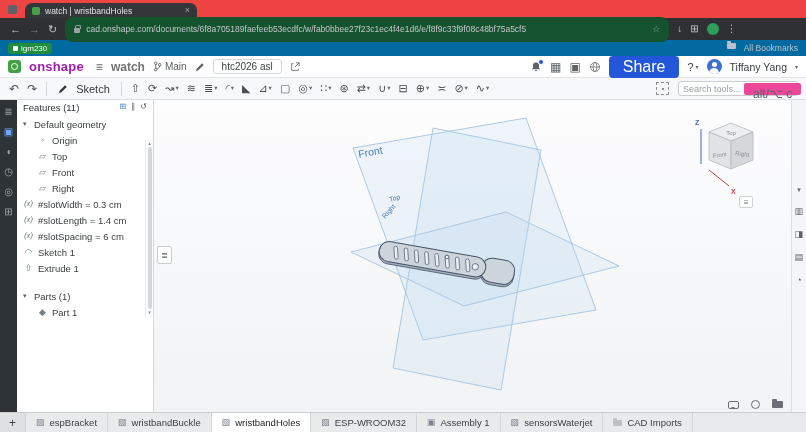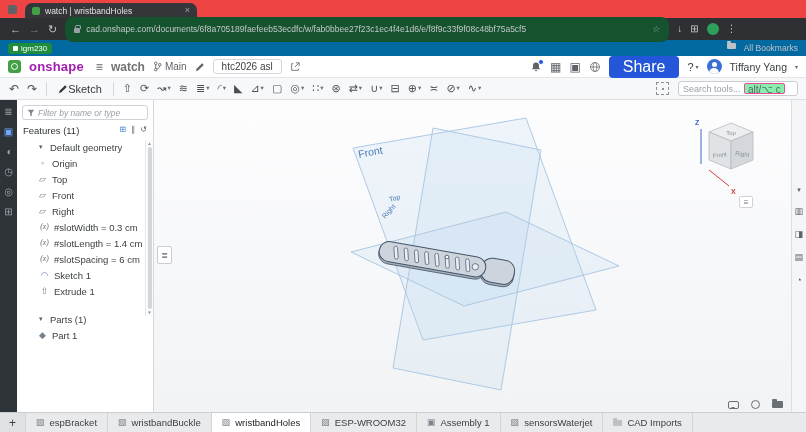--- a/index.html
+++ b/index.html
@@ -50,45 +50,45 @@
   .tinycaret{font-size:6px;color:#5f6368}
   .avatar{width:15px;height:15px;border-radius:50%;background:#3b6fd4;position:relative;overflow:hidden;flex:none}
   .avatar::before{content:"";position:absolute;top:3px;left:5px;width:5px;height:5px;background:#fff;border-radius:50%}
   .avatar::after{content:"";position:absolute;top:9px;left:2.5px;width:10px;height:7px;background:#fff;border-radius:5px 5px 0 0}
   .uname{font-size:10.5px;color:#3c4043}
 
   
   .apptb{height:22px;background:#f7f8f9;border-bottom:1px solid #dcdee1;display:flex;align-items:center;gap:2px;padding:0 6px}
   .tbg{color:#4a4f55;font-size:12px;padding:0 3px;line-height:1}
   .tdiv{width:1px;height:14px;background:#d5d8db;margin:0 4px}
-  .sketchbtn{display:flex;align-items:center;gap:0;font-size:11px;color:#33373c;padding:2px 5px}
+  .sketchbtn{display:flex;align-items:center;gap:8px;font-size:11px;color:#33373c;padding:2px 5px}
   .tool{display:flex;align-items:center;gap:1px;padding:2px 3px;color:#4a4f55}
   .tg{font-size:11px;line-height:1}
   .tc{font-size:6.5px;color:#6a6f75;line-height:1}
   .marquee{width:13px;height:13px;border:1px dashed #8a8f94;border-radius:1px;position:relative;margin:0 7px 0 3px;flex:none}
   .marquee::after{content:"";position:absolute;top:5px;left:5px;width:2px;height:2px;background:#8a8f94}
   .searchbox{width:120px;height:15px;border:1px solid #c9ccd0;background:#fff;border-radius:3px;display:flex;align-items:center;gap:3px;padding:0 4px;margin-right:2px}
   .searchbox input{border:none;outline:none;width:58px;font-size:9px;color:#5f6368;font-family:"Liberation Sans",sans-serif}
   .searchbox input::placeholder{color:#9aa0a6}
-  .kbd{border:1px solid #ec4899;background:#86efac;border-radius:2px;font-size:10px;color:#5f6368;padding:0 3px;height:11px;line-height:11px;white-space:nowrap}
+  .kbd{border:6px solid #ec4899;background:#86efac;border-radius:2px;font-size:12px;color:#5f6368;padding:0 3px;height:11px;line-height:11px;white-space:nowrap}
 
   
   .main{height:312px;display:flex}
   .lrail{width:17px;background:#2e3338;display:flex;flex-direction:column;align-items:center;padding-top:7px;gap:10px}
   .lrail span{color:#9aa3ab;font-size:10px;line-height:1}
   .lrail span.on{color:#6fa8ff}
 
   .fpanel{width:137px;background:#fff;border-right:1px solid #d6d9dc;position:relative;font-size:9.5px;color:#3c4043}
   .filterrow{margin:5px 5px 3px;border:1px solid #cfd2d6;border-radius:3px;height:15px;display:flex;align-items:center;gap:3px;padding:0 4px}
   .filterrow input{border:none;outline:none;flex:1;width:10px;font-size:8.5px;font-style:italic;color:#5f6368;font-family:"Liberation Sans",sans-serif}
   .filterrow input::placeholder{color:#9aa0a6}
   .fhdr{display:flex;gap:4px;padding:2px 6px 3px;color:#2f3438}
   .fhdr .hicons{margin-left:auto;display:flex;gap:5px;color:#5f6368;font-size:8px}
   .fhdr .hicons .blue{color:#3b82d4}
-  .trow{height:16px;display:flex;align-items:center;gap:4px;padding-left:22px}
+  .trow{height:16px;display:flex;align-items:center;gap:4px;padding-left:6px}
   .trow.child{padding-left:20px}
   .tcar{font-size:7px;color:#5f6368;width:7px}
   .tico{width:11px;text-align:center;color:#76818e;font-size:9px;line-height:1}
   .tico.var{font-size:7.5px;font-style:italic;color:#5f6368;font-family:"Liberation Serif",serif}
   .tico.sk{color:#6b88a8}
   .tlab{white-space:nowrap;overflow:hidden}
   .fscroll{position:absolute;right:0;top:40px;width:8px;height:176px;background:#fafbfc;border-left:1px solid #e9ebed;display:flex;flex-direction:column;align-items:center;justify-content:space-between;padding:1px 0}
   .fscroll span{font-size:5px;color:#80868b;line-height:1}
   .fthumb{width:4px;flex:1;margin:1px 0;background:#d4d7da;border-radius:2px}
 
@@ -312,26 +312,20 @@
     <div class="lrail">
       <span>≣</span>
       <span class="on">▣</span>
       <span>◖</span>
       <span>◷</span>
       <span>◎</span>
       <span>⊞</span>
     </div>
 
     <div class="fpanel">
-      <div class="filterrow">
-        <svg width="8" height="8" viewBox="0 0 10 10">
-            <path fill="#80868b" d="M1 1h8L6 5v4L4 8V5z"></path>
-          </svg>
-        <input placeholder="Filter by name or type" style="">
-      </div>
       <div class="fhdr">
         <span>Features (11)</span>
         <span class="hicons">
           <span class="blue">⊞</span>
           <span>∥</span>
           <span>↺</span>
         </span>
       </div>
       <div class="trow">
         <span class="tcar">▾</span>

